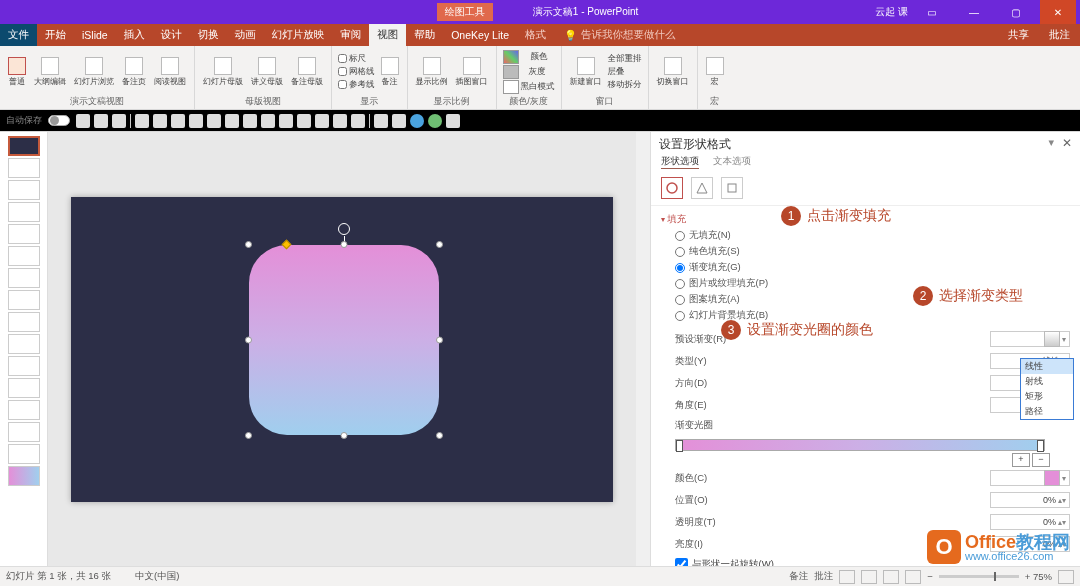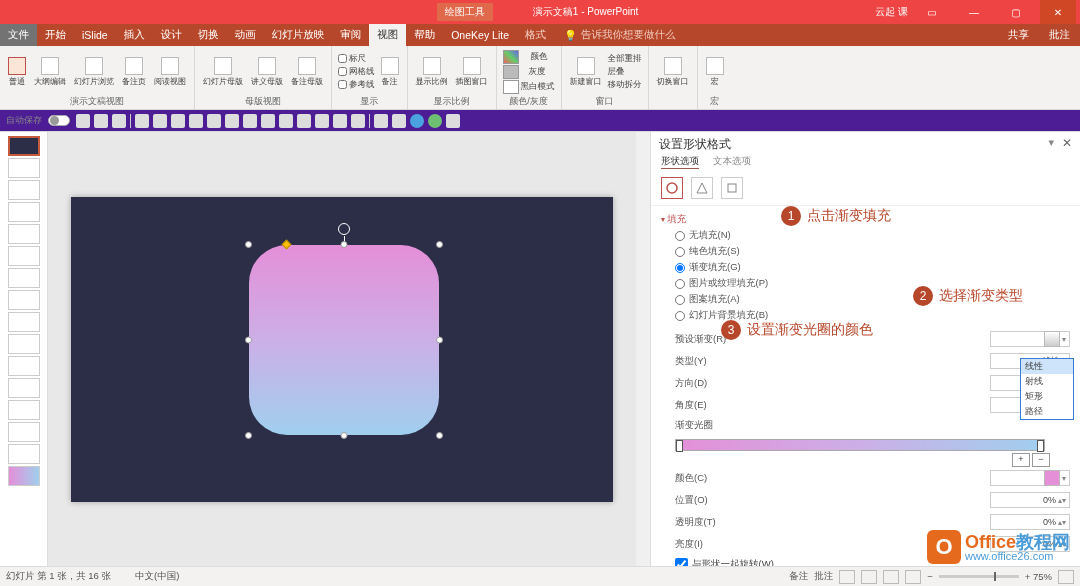--- a/index.html
+++ b/index.html
@@ -1,29 +1,29 @@
 <!DOCTYPE html>
 <html><head>
 <meta charset="utf-8">
 <style>
 * { margin:0; padding:0; box-sizing:border-box; font-family:"Microsoft YaHei","Segoe UI",sans-serif; }
 body { width:1080px; height:586px; background:#fff; overflow:hidden; font-size:11px; color:#333; position:relative; }
 
 
-.titlebar { height:24px; background:#ef4444; display:flex; align-items:center; color:#fff; font-size:10px; }
+.titlebar { height:24px; background:#6d28d9; display:flex; align-items:center; color:#fff; font-size:10px; }
 .titlebar .center { flex:1; text-align:center; display:flex; justify-content:center; gap:40px; align-items:center; }
 .titlebar .drawing-tools { padding:2px 8px; background:#e0694c; }
 .titlebar .right { display:flex; align-items:center; gap:6px; padding-right:4px; }
 .winbtn { width:36px; height:24px; display:inline-flex; align-items:center; justify-content:center; }
 .winbtn.close { background:#d04726; }
 
 
 .menubar { height:22px; background:#b7472a; display:flex; align-items:stretch; color:#fff; font-size:10.5px; }
 .menubar .menu-item { padding:0 8px; display:flex; align-items:center; cursor:pointer; }
-.menubar .menu-item.file { background:#737373; }
+.menubar .menu-item.file { background:#0c4a6e; }
 .menubar .menu-item.active { background:#f3f2f1; color:#333; }
 .menubar .tell-me { margin-left:10px; color:#f0c7bc; display:flex; align-items:center; gap:4px; }
 .menubar .right-btns { margin-left:auto; display:flex; }
 .menubar .right-btns .btn { padding:0 10px; display:flex; align-items:center; color:#fff; font-size:10.5px; }
 
 
 .ribbon { height:64px; background:#f3f2f1; border-bottom:1px solid #d8d8d8; display:flex; font-size:9px; }
 .ribbon-group { display:flex; flex-direction:column; border-right:1px solid #d8d8d8; padding:2px 6px 0; }
 .ribbon-group .tools { flex:1; display:flex; align-items:center; gap:4px; }
 .ribbon-group .label { text-align:center; color:#666; font-size:9px; height:14px; line-height:12px; }
@@ -31,21 +31,21 @@
 .rbtn .ic { width:18px; height:18px; border:1px solid #bbb; background:#fff; }
 .rbtn.sel .ic { border:1px solid #c0504d; background:#fbe5d6; }
 .rbtn .txt { font-size:8px; white-space:nowrap; }
 .chklist { display:flex; flex-direction:column; justify-content:center; gap:1px; font-size:8.5px; color:#444; }
 .chklist label { display:flex; align-items:center; gap:2px; }
 .chklist input { width:9px; height:9px; }
 .smallic { width:16px; height:16px; border:1px solid #bbb; }
 .color-cell { width:16px; height:14px; border:1px solid #999; display:inline-block; }
 
 
-.qat-row { height:22px; background:#4c1d95; border-bottom:1px solid #d8d8d8; display:flex; align-items:center; padding:0 6px; gap:6px; font-size:9px; color:#666; }
+.qat-row { height:22px; background:#000000; border-bottom:1px solid #d8d8d8; display:flex; align-items:center; padding:0 6px; gap:6px; font-size:9px; color:#666; }
 .qat-left { font-size:9px; color:#888; }
 .qat-icons { display:flex; gap:4px; align-items:center; }
 .qat-icons .qi { width:14px; height:14px; background:#ddd; border-radius:2px; }
 .qat-divider { width:1px; height:14px; background:#ccc; }
 
 
 .main { position:absolute; top:132px; left:0; right:0; bottom:20px; display:flex; }
 
 
 .thumbs { width:48px; background:#fff; border-right:1px solid #ddd; overflow:hidden; padding-top:2px; }

